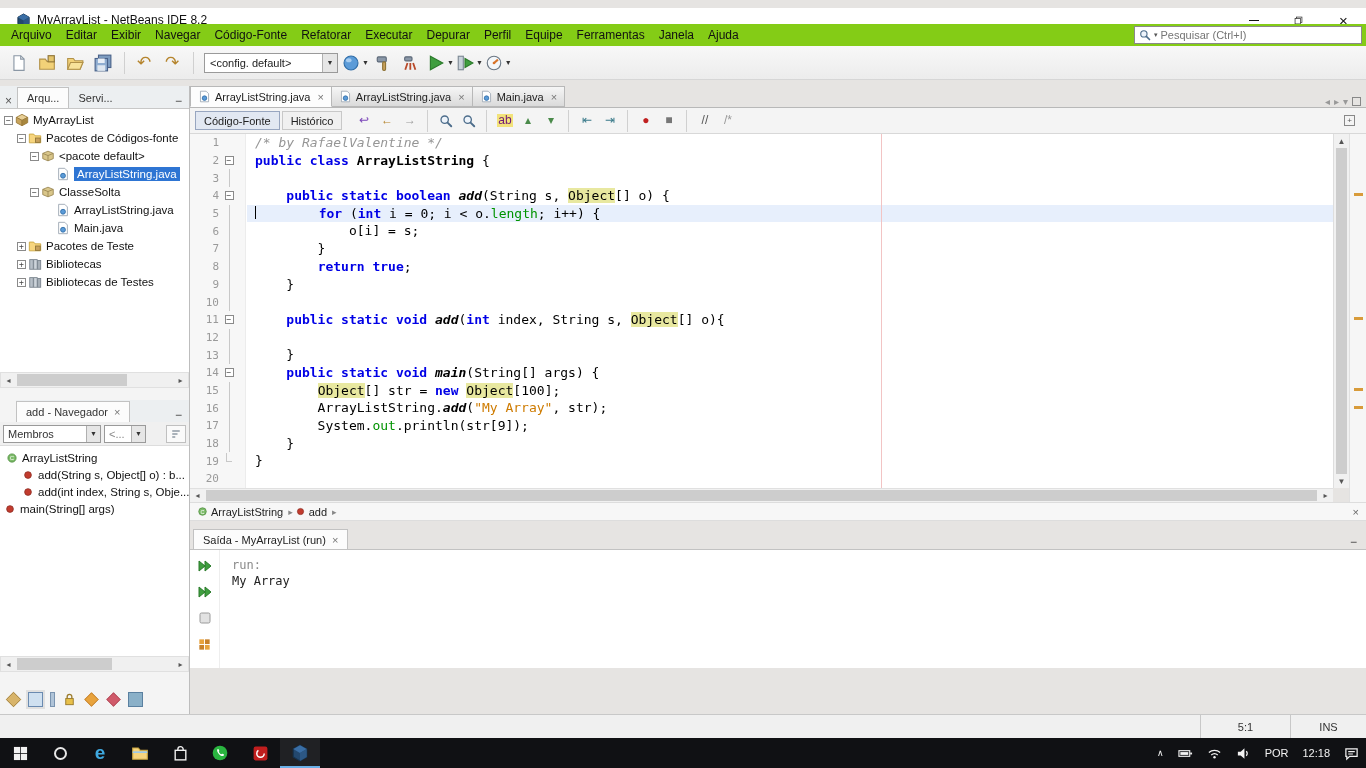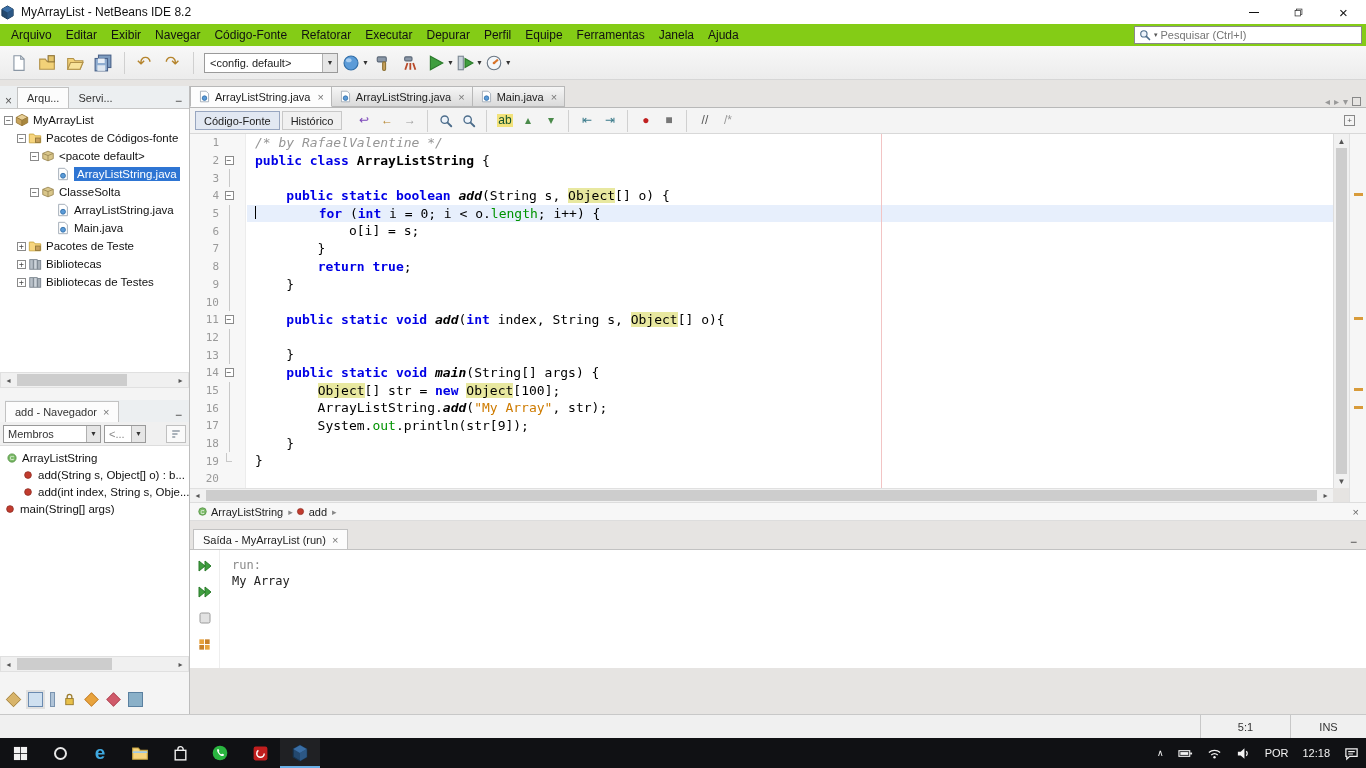--- a/index.html
+++ b/index.html
@@ -1,18 +1,18 @@
 <!DOCTYPE html>
 <html><head>
 <meta charset="utf-8">
 <style>
 *{box-sizing:border-box;margin:0;padding:0}
 html,body{width:1366px;height:768px;overflow:hidden;font-family:"Liberation Sans",sans-serif;font-size:12px;background:#e6e4e2;position:relative}
 
-#titlebar{position:absolute;left:0;top:0;width:1366px;height:24px;background:#ffffff;display:flex;align-items:center;padding-left:0;gap:6px}
+#titlebar{position:absolute;left:0;top:8px;width:1366px;height:24px;background:#ffffff;display:flex;align-items:center;padding-left:16px;gap:6px}
 #win-title{color:#111;font-size:12px}
 #win-ctls{margin-left:auto;display:flex;height:100%}
 .wc{width:45px;height:24px;display:flex;align-items:center;justify-content:center;color:#111}
 .ic-min{display:inline-block;width:10px;height:1px;background:#111}
 .ic-close{font-size:15px;line-height:15px}
 
 #menubar{position:absolute;left:0;top:24px;right:0;height:22px;background:#84cc16;display:flex;align-items:center;padding-left:4px}
 .menu-item{padding:3px 7px;color:#111;white-space:nowrap}
 #searchbox{position:absolute;top:26px;right:4px;width:228px;height:18px;background:#fff;border:1px solid #8a8a8a;display:flex;align-items:center;padding:0 4px;gap:3px}
 #searchbox input{border:0;outline:0;flex:1;font:11px "Liberation Sans",sans-serif;color:#555;background:transparent}
@@ -40,21 +40,21 @@
 .trow{height:18px;display:flex;align-items:center;font-size:11.5px;color:#111;white-space:nowrap}
 .exp{width:11px;display:inline-flex;justify-content:center;align-items:center;margin-right:2px;flex:none}
 .exp-box{width:9px;height:9px;border:1px solid #8a8a8a;background:#fff;font:8px/7px "DejaVu Sans Mono",monospace;text-align:center;color:#444}
 .trow svg{margin-right:4px;flex:none}
 .trow.sel .tlabel{background:#2e75d3;color:#fff;padding:1px 3px}
 .hscroll{position:absolute;left:0;right:0;height:16px;background:#f0f0f0;border:1px solid #e0e0e0;display:flex;align-items:center}
 .sarr{width:15px;height:100%;display:flex;align-items:center;justify-content:center;font-size:8px;color:#555}
 .hthumb{height:12px;background:#cdcdcd;margin:0 1px}
 #lp-hscroll{top:286px}
 #lp-hscroll .hthumb{width:110px}
-#nav-header{position:absolute;top:314px;left:5px;right:0}
+#nav-header{position:absolute;top:314px;left:16px;right:0}
 #nav-filter{position:absolute;top:336px;left:0;right:0;height:24px;background:#f0f0f0;display:flex;align-items:center;padding:0 3px;gap:3px;border-bottom:1px solid #ddd}
 .mini-combo{height:18px;background:#fff;border:1px solid #9a9a9a;display:flex;align-items:center;font-size:11px;color:#333}
 .mini-combo .cc-label{flex:1;padding:0 4px;white-space:nowrap;overflow:hidden}
 .mini-combo .cc-caret{width:14px;height:100%;background:#e6e6e6;border-left:1px solid #b0b0b0;display:flex;align-items:center;justify-content:center;font-size:7px;color:#333}
 #nav-combo{width:98px}
 #nav-combo2{width:42px;color:#888}
 #nav-sort{margin-left:auto;width:20px;height:18px;display:flex;align-items:center;justify-content:center;border:1px solid #c0c0c0;background:#fafafa}
 #nav-tree{position:absolute;top:360px;left:0;right:0;height:210px;background:#fff;overflow:hidden;padding-top:3px}
 .nrow{height:17px;display:flex;align-items:center;font-size:11.5px;color:#111;white-space:nowrap}
 .nrow svg{margin-right:4px;flex:none}
@@ -624,21 +624,21 @@
           <use href="#i-mag"></use>
         </svg>
       </div>
       <div class="ebtn">
         <svg width="14" height="14" viewBox="0 0 16 16">
           <use href="#i-mag"></use>
         </svg>
       </div>
       <span class="vsep"></span>
       <div class="ebtn">
-        <span class="eglyph" style="color: #14532d; background: rgb(242, 226, 122);">ab</span>
+        <span class="eglyph" style="color: #701a75; background: rgb(242, 226, 122);">ab</span>
       </div>
       <div class="ebtn">
         <span class="eglyph" style="color: rgb(74, 138, 74);">▴</span>
       </div>
       <div class="ebtn">
         <span class="eglyph" style="color: rgb(74, 138, 74);">▾</span>
       </div>
       <span class="vsep"></span>
       <div class="ebtn">
         <span class="eglyph" style="color: rgb(58, 122, 138);">⇤</span>

